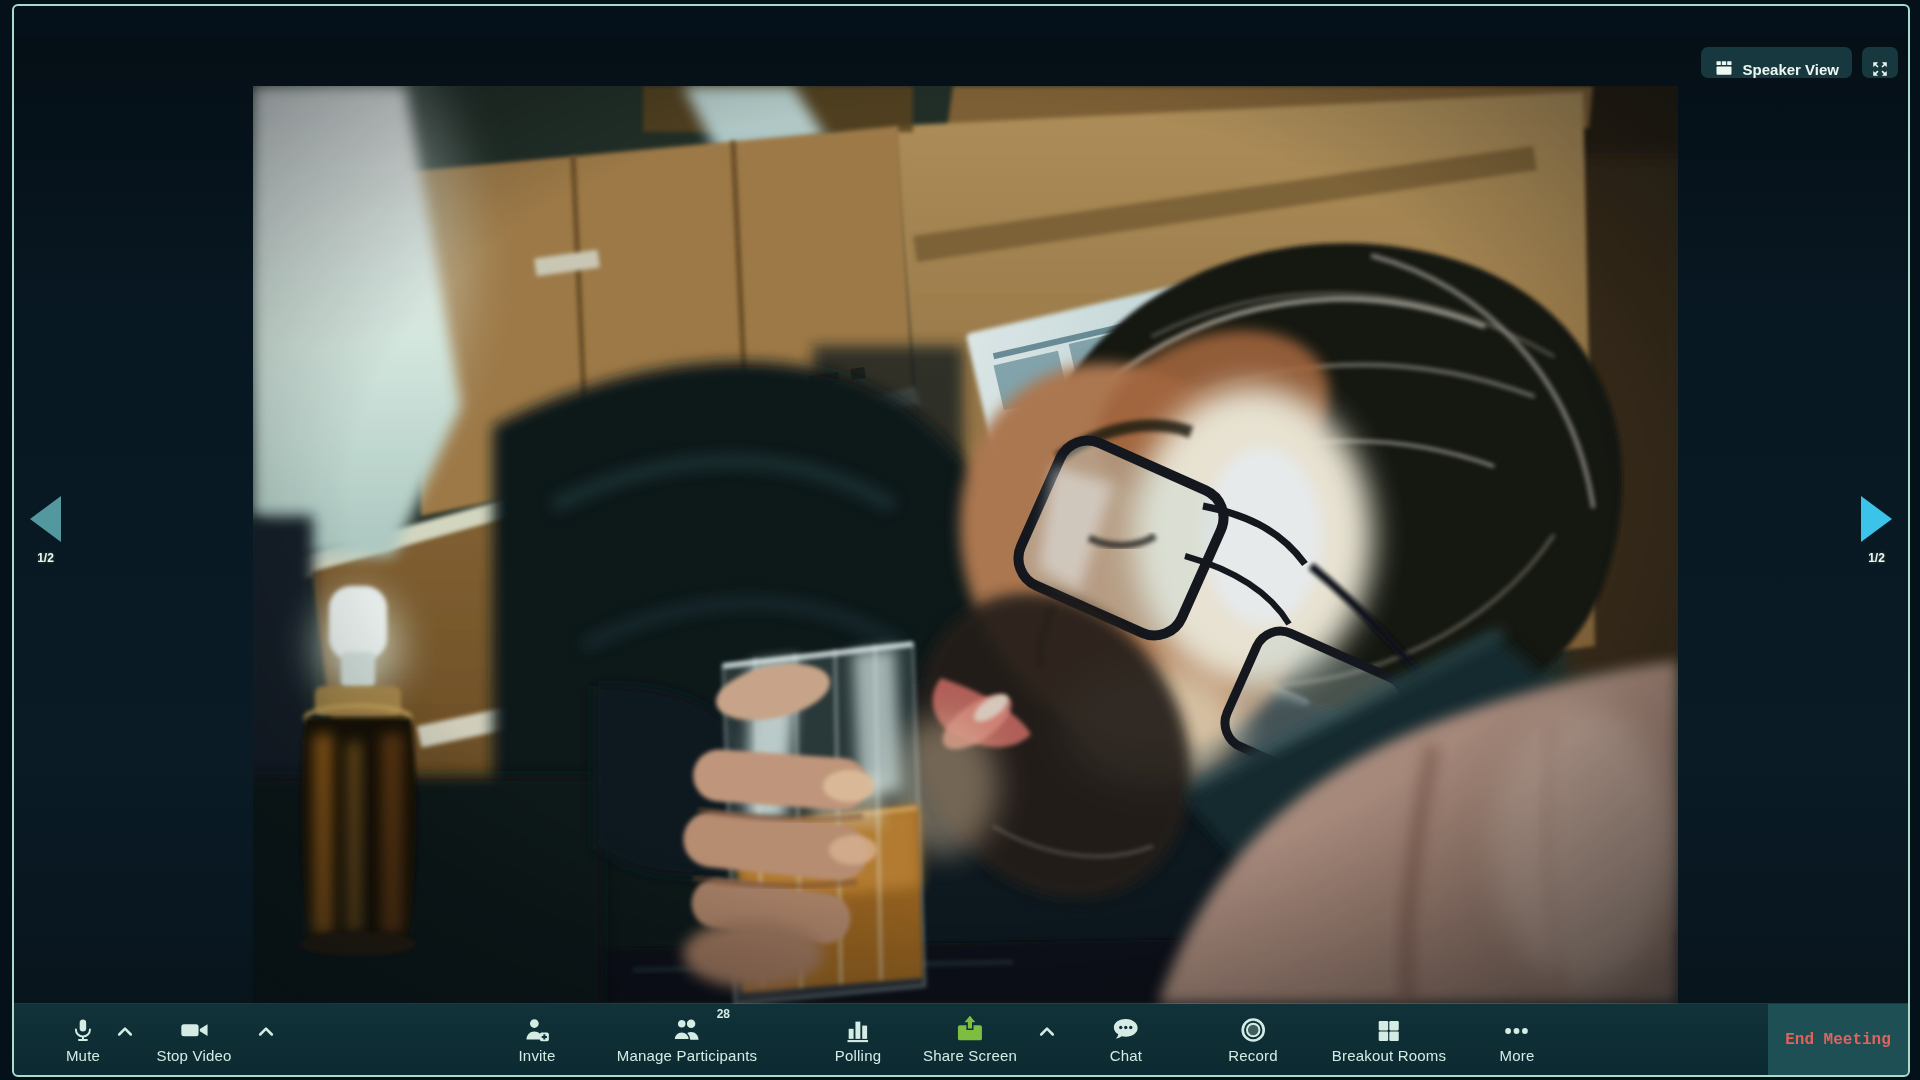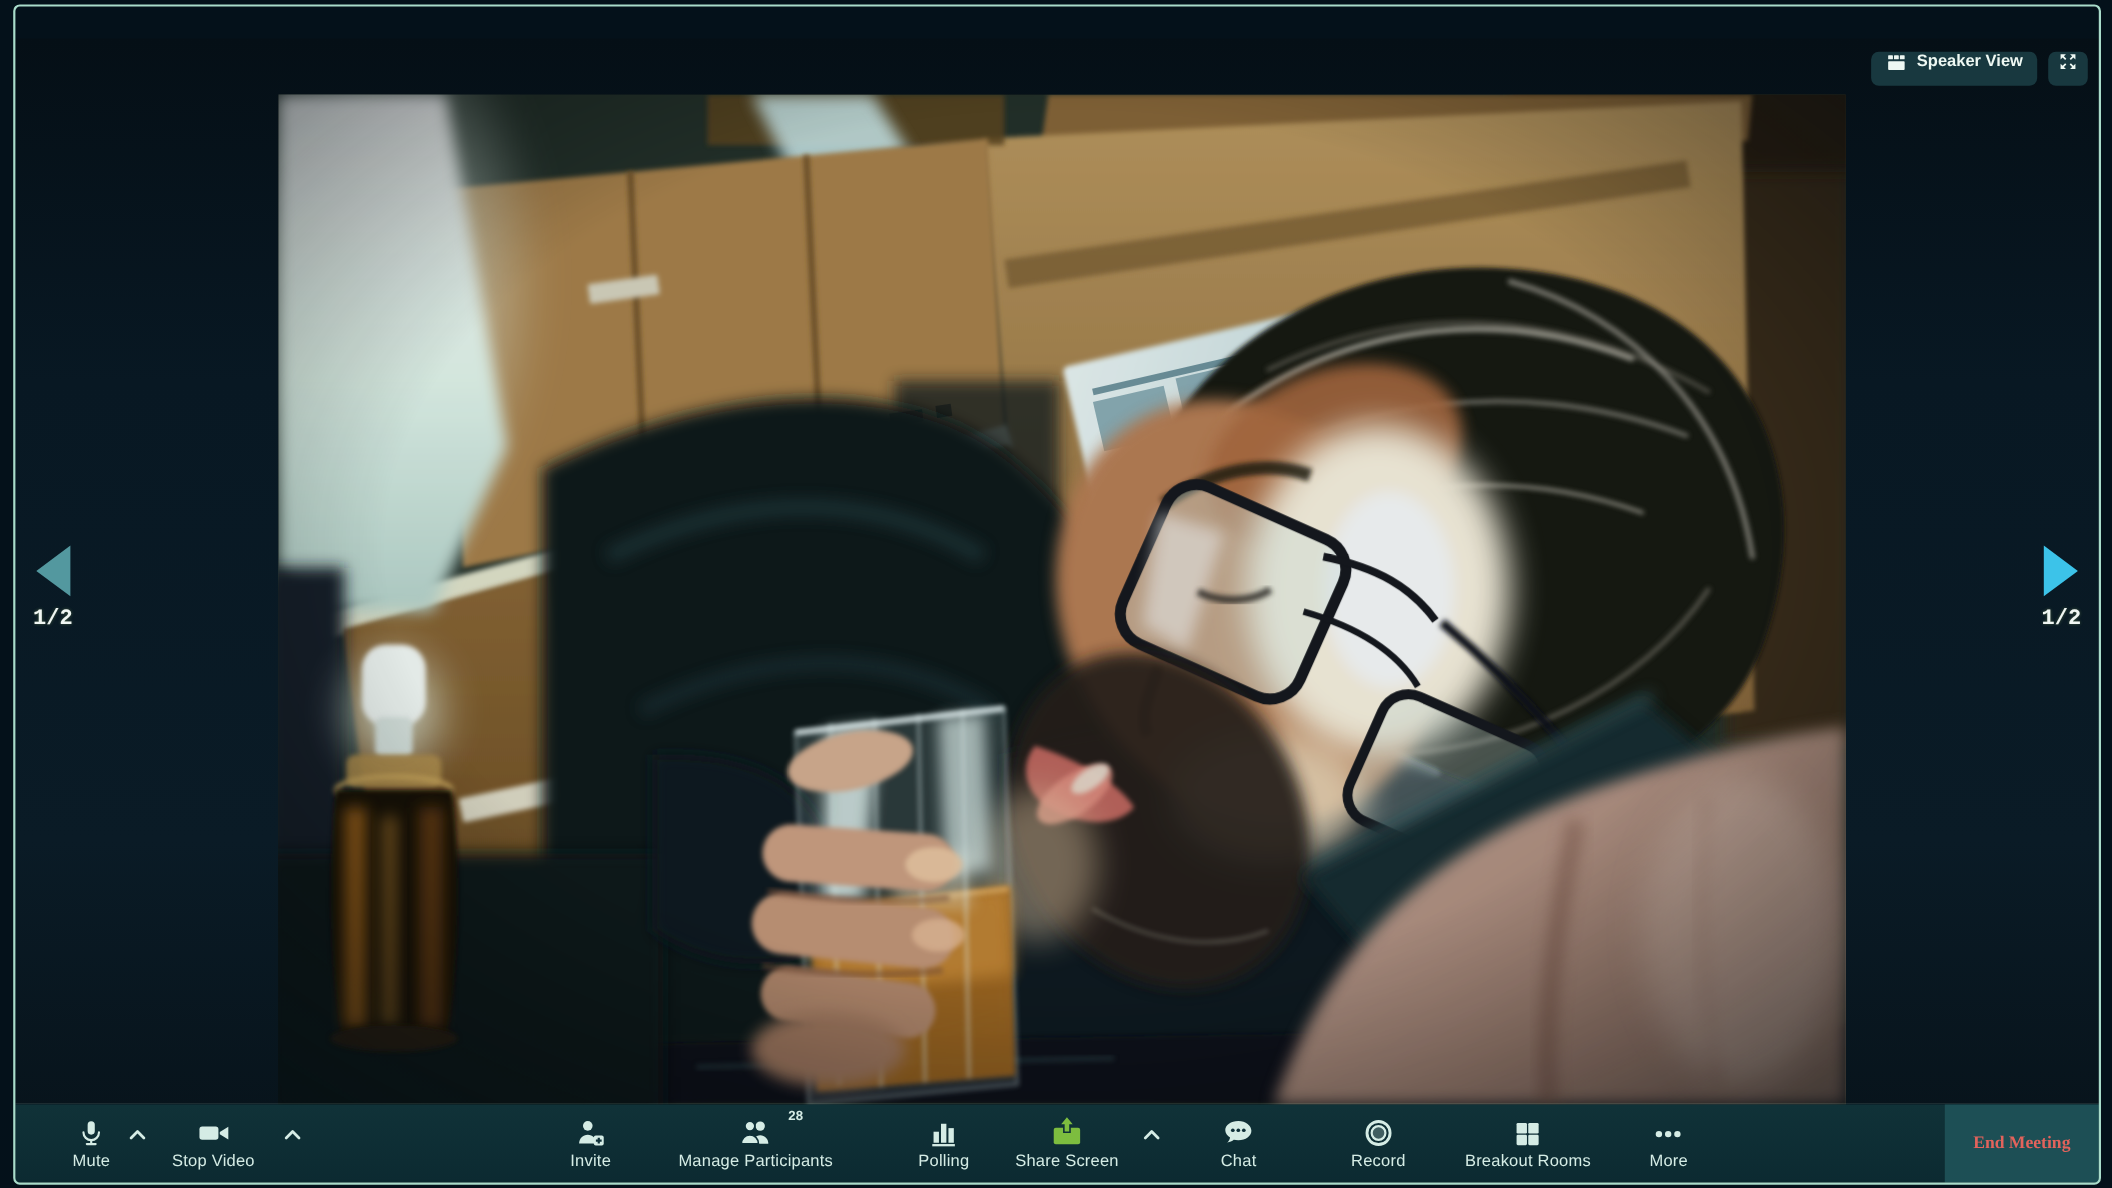--- a/index.html
+++ b/index.html
@@ -20,50 +20,50 @@
   .title-center{position:absolute;left:50%;top:0;height:100%;transform:translateX(calc(-50% + 30px));
     display:flex;align-items:center;gap:10px;}
   .title-text{font-size:16px;font-weight:700;color:#25706b;letter-spacing:.2px;}
   .id-redaction{width:158px;height:19px;background:#7cc0b2;border:1px solid #a4d9cc;border-radius:1px;
     box-shadow:inset 0 1px 2px rgba(0,40,40,.25);}
   
   .content-bg{position:absolute;top:35px;left:13px;right:11px;bottom:4px;
     background:linear-gradient(180deg,#050f16 0%,#081823 30%,#0a1b26 70%,#071219 100%);z-index:1;}
   
   .view-controls{position:absolute;top:47px;right:22px;display:flex;gap:10px;z-index:20;}
-  .btn-dark{display:flex;align-items:flex-start;gap:9px;background:#18383f;border:none;border-radius:7px;
+  .btn-dark{display:flex;align-items:flex-end;gap:9px;background:#18383f;border:none;border-radius:7px;
     height:31px;padding:0 13px;color:#eef8f3;font-size:15px;font-weight:700;
     font-family:"Liberation Sans",sans-serif;cursor:pointer;}
   .btn-dark.square{width:36px;padding:0;justify-content:center;}
   
   .nav{position:absolute;z-index:20;display:flex;flex-direction:column;align-items:center;gap:9px;}
   .nav.left{left:30px;top:496px;}
   .nav.right{right:28px;top:496px;}
   .tri-left{width:0;height:0;border-top:23px solid transparent;border-bottom:23px solid transparent;
     border-right:31px solid #53989f;cursor:pointer;}
   .tri-right{width:0;height:0;border-top:23px solid transparent;border-bottom:23px solid transparent;
     border-left:31px solid #3cc3e9;cursor:pointer;}
-  .page-num{font-size:20px;font-weight:700;color:#f0f6f3;text-shadow:0 0 3px rgba(180,220,120,.35);font-family:Liberation Mono, monospace;}
+  .page-num{font-size:12px;font-weight:700;color:#f0f6f3;text-shadow:0 0 3px rgba(180,220,120,.35);}
   
   .video{position:absolute;left:253px;top:86px;width:1425px;height:918px;z-index:5;overflow:hidden;
     background:#1c2620;}
   .video svg{display:block;}
   
   .toolbar{position:absolute;left:14px;right:12px;bottom:5px;height:71px;z-index:30;
     background:linear-gradient(#103238,#0c2a31);box-shadow:0 -1px 0 rgba(170,220,200,.18);}
   .tb-item{position:absolute;top:7px;transform:translateX(-50%);display:flex;flex-direction:column;
     align-items:center;gap:2px;cursor:pointer;white-space:nowrap;}
   .tb-icon{height:34px;display:flex;align-items:flex-end;justify-content:center;position:relative;}
   .tb-label{font-size:15px;color:#d5ece5;letter-spacing:.2px;}
   .tb-chevron{position:absolute;top:18px;transform:translateX(-50%);cursor:pointer;}
   .badge{position:absolute;top:-4px;right:-26px;font-size:12px;font-weight:700;color:#d5ece5;}
   .end-panel{position:absolute;right:0;top:0;bottom:0;width:140px;background:#1d4f55;
     display:flex;align-items:center;justify-content:center;border-radius:0 0 4px 0;}
   .end-btn{background:none;border:none;color:#e2635c;font-size:16px;font-weight:700;cursor:pointer;
-    font-family:Liberation Serif, serif;}
+    font-family:Liberation Mono, monospace;}
 </style>
 </head>
 <body>
 
 <div class="screen">
 
 
   <div class="content-bg"></div>
 
   <div class="view-controls">

